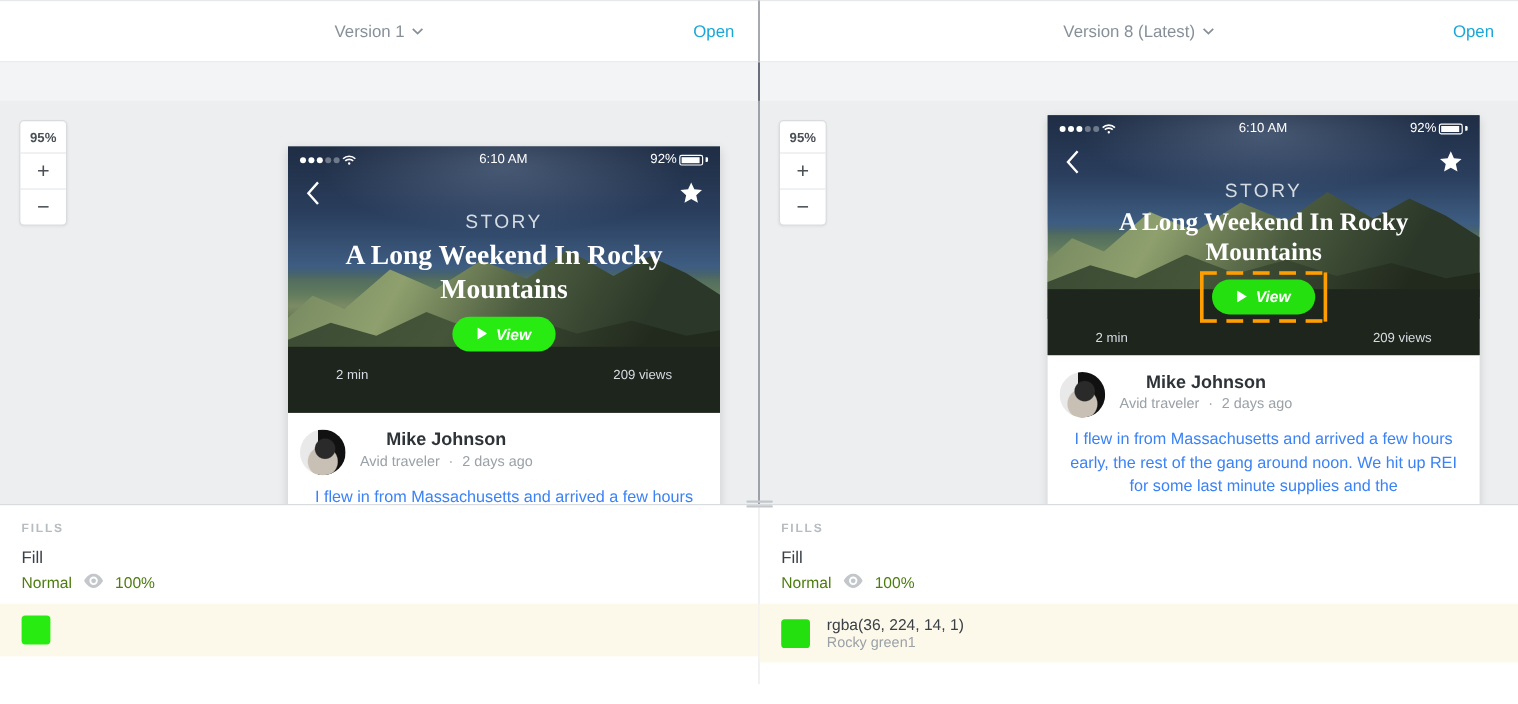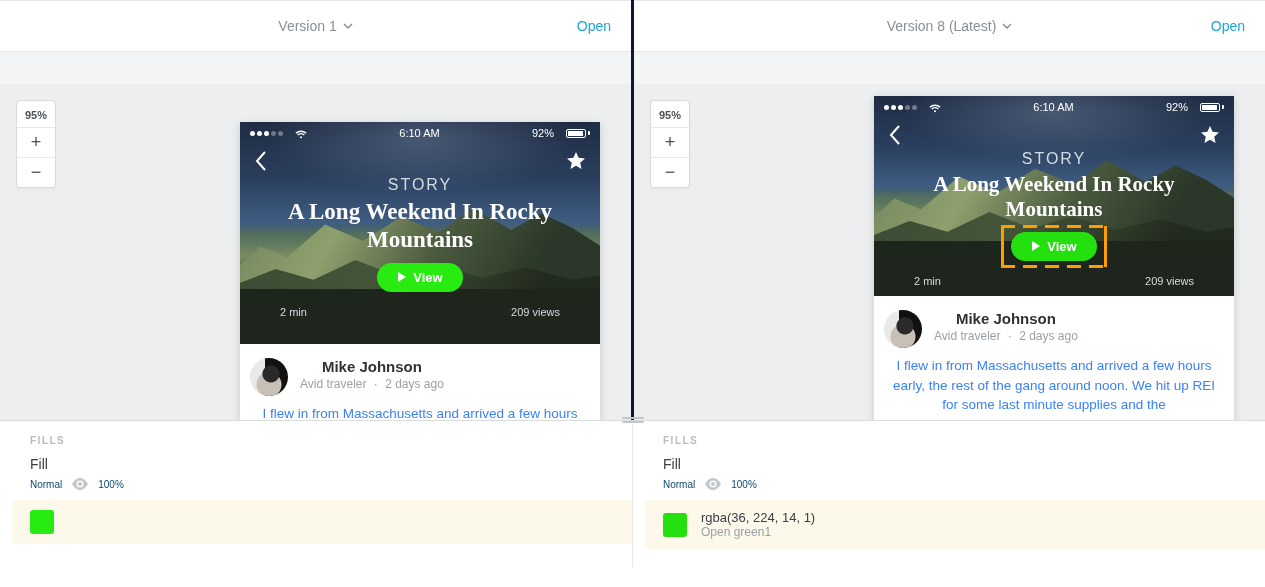--- a/index.html
+++ b/index.html
@@ -1,18 +1,18 @@
 <!DOCTYPE html>
 <html><head>
 <meta charset="utf-8">
 <style>
   * { box-sizing: border-box; margin: 0; padding: 0; font-family: -apple-system, BlinkMacSystemFont, "Segoe UI", Helvetica, Arial, sans-serif; }
   body { width: 1265px; height: 587px; overflow: hidden; background: #f3f4f5; }
   .split { display: flex; width: 100%; height: 100%; }
-  .pane { flex: 1; display: flex; flex-direction: column; border-right: 3px solid #0f172a; position: relative; }
+  .pane { flex: 1; display: flex; flex-direction: column; border-right: 1px solid #0f172a; position: relative; }
   .pane:last-child { border-right: none; }
   .topbar { height: 52px; border-top: 1px solid #e6e8ea; border-bottom: 1px solid #e6e8ea; background: #fff; display: flex; align-items: center; justify-content: center; position: relative; }
   .version-sel { display: flex; align-items: center; gap: 6px; color: #879099; font-size: 14px; cursor: pointer; }
   .version-sel svg { width: 10px; height: 10px; }
   .open-link { position: absolute; right: 20px; color: #1aa7d8; font-size: 14px; cursor: pointer; }
   .canvas { flex: 1; background: #eceeef; position: relative; overflow: hidden; margin-top: 32px; }
   .zoom-ctrl { position: absolute; top: 16px; left: 16px; width: 40px; background: #fff; border: 1px solid #d9dcde; border-radius: 4px; display: flex; flex-direction: column; align-items: center; box-shadow: 0 1px 2px rgba(0,0,0,.05); z-index: 10; }
   .zoom-lvl { font-size: 11px; font-weight: 600; color: #4a5056; padding: 8px 0 6px; }
   .zoom-btn { width: 100%; height: 30px; display:flex; align-items:center; justify-content:center; font-size: 18px; color: #4a5056; border-top: 1px solid #e6e8ea; cursor: pointer; }
 
@@ -26,40 +26,40 @@
       linear-gradient(to bottom, #1f2d44 0%, #2a3e5d 25%, #3e5d82 45%, transparent 50%); }
   .hero .mtn { position:absolute; bottom:48px; left:-10px; right:-10px; height:110px;
       background: linear-gradient(120deg, #6b7f5a 0%, #8fa06e 30%, #4a5a3e 55%, #2b3728 80%);
       clip-path: polygon(0 80%, 8% 55%, 15% 65%, 25% 35%, 35% 50%, 45% 28%, 55% 42%, 64% 20%, 74% 40%, 82% 25%, 90% 38%, 100% 60%, 100% 100%, 0 100%); }
   .hero .mtn2 { position:absolute; bottom:30px; left:-10px; right:-10px; height:90px;
       background: linear-gradient(120deg, #3a4a34 0%, #455539 40%, #222a1e 80%);
       clip-path: polygon(0 70%, 12% 50%, 22% 62%, 33% 40%, 44% 58%, 55% 45%, 66% 60%, 78% 48%, 90% 62%, 100% 55%, 100% 100%, 0 100%); }
   .hero .valley { position:absolute; bottom:0; left:0; right:0; height:55px; background:#1e251c; }
 
   .statusbar { position: relative; z-index:2; height: 22px; display: flex; align-items: center; justify-content: space-between; padding: 0 10px; color: #fff; font-size: 11px; }
-  .sb-left, .sb-right { display:flex; align-items:center; gap:12px; }
+  .sb-left, .sb-right { display:flex; align-items:center; gap:2px; }
   .dots { display:flex; gap:2px; }
   .dots .d { width:5px; height:5px; border-radius:50%; background:#fff; }
   .dots .d.h { opacity:.35; }
   .wifi-ic { width:12px; height:9px; }
   .batt { display:flex; align-items:center; gap:2px; }
   .batt-body { width:20px; height:9px; border:1px solid #fff; border-radius:2px; padding:1px; }
   .batt-fill { background:#fff; height:100%; width:92%; }
   .batt-cap  { width:2px; height:4px; background:#fff; border-radius:0 1px 1px 0; }
 
   .hero-top { position:relative; z-index:2; display:flex; align-items:center; justify-content:space-between; padding:6px 14px 0; }
   .back-ic, .star-ic { color:#fff; cursor:pointer; }
   .back-ic svg { width:14px; height:22px; }
   .star-ic svg { width:20px; height:20px; }
 
   .hero-body { position:relative; z-index:2; text-align:center; padding-top:0px; }
   .story-lbl { font-size:16px; letter-spacing:2px; color:#d5dbe2; text-transform:uppercase; margin-bottom:4px; }
   .title { font-family: Liberation Serif, serif; font-weight:700; color:#fff; font-size:23px; line-height:1.2; padding:0 30px 10px; }
 
-  .view-btn-wrap { position:relative; display:inline-block; }
+  .view-btn-wrap { position:relative; display:inline-block;font-style:italic; }
   .view-btn { display:inline-flex; align-items:center; gap:6px; background:#28ec11; color:#fff; font-size:13px; font-weight:600; padding:7px 20px; border-radius:20px; cursor:pointer; }
   .view-btn.v3col { background:#24e00e; }
   .view-btn svg { width:10px; height:10px; }
   .sel-handles .dash { width:14px; height:3px; background:#ff9e00; display:inline-block; margin-right:8px; }
   .sel-handles .rail { position:absolute; display:flex; }
   .sel-handles .rail.t { top:-7px; left:-10px; }
   .sel-handles .rail.b { bottom:-7px; left:-10px; }
   .sel-handles .side { position:absolute; width:3px; top:-6px; bottom:-6px; background:#ff9e00; }
   .sel-handles .side.l { left:-10px; } .sel-handles .side.r { right:-10px; }
 
@@ -75,25 +75,25 @@
   .author-meta .name { font-weight:700; font-size:15px; color:#2e3338; }
   .author-meta .sub { font-size:12px; color:#9aa1a7; margin-top:2px; }
   .author-meta .sep { margin:0 4px; }
   .post-text { font-size:13.5px; color:#3b82f6; line-height:1.45; }
 
   
   .insp { position:relative; background:#fff; border-top:1px solid #d9dcde; }
   .drag-grip { position:absolute; top:-4px; left:50%; transform:translateX(-50%); width:28px; height:8px; display:flex; flex-direction:column; gap:2px; align-items:center; z-index:5; }
   .drag-grip div { width:22px; height:2px; background:#c3c7cb; border-radius:1px; }
   .insp-inner { display:flex; }
-  .insp-col { flex:1; padding:14px 18px 18px;margin-left:12px; }
+  .insp-col { flex:1; padding:14px 18px 18px; }
   .insp-col:first-child { border-right:1px solid #e6e8ea; }
   .insp-h { font-size:10px; letter-spacing:1.5px; color:#b7bcc1; font-weight:600; margin-bottom:10px; }
   .fill-lbl { font-size:14px; color:#3a4046; margin-bottom:6px; }
-  .blend-row { display:flex; align-items:flex-end; gap:10px; font-size:10px; color:#0c4a6e; margin-bottom:10px; }
+  .blend-row { display:flex; align-items:flex-start; gap:10px; font-size:13px; color:#4d7c0f; margin-bottom:10px; }
   .eye-ic { color:#9aa1a7; display:flex; }
   .color-row { display:flex; align-items:center; gap:14px; background:#fdf9ea; margin:0 -18px; padding:10px 18px; }
   .swatch { width:24px; height:24px; border-radius:3px; }
   .color-meta .val { font-size:13px; color:#3a4046; }
   .color-meta .nm  { font-size:12px; color:#9aa1a7; }
 </style>
 </head>
 <body>
 
 <div class="split">
@@ -331,18 +331,18 @@
               <path d="M8 0C3.6 0 .7 5 .3 5.6a.7.7 0 000 .8C.7 7 3.6 12 8 12s7.3-5 7.7-5.6a.7.7 0 000-.8C15.3 5 12.4 0 8 0zm0 9.5A3.5 3.5 0 118 2.5a3.5 3.5 0 010 7z" fill="#c3c7cb"></path>
               <circle cx="8" cy="6" r="2" fill="#c3c7cb"></circle>
             </svg>
           </span>
         <span>100%</span>
       </div>
       <div class="color-row">
         <div class="swatch" style="background:#24e00e"></div>
         <div class="color-meta">
           <div class="val">rgba(36, 224, 14, 1)</div>
-          <div class="nm">Open green1</div>
+          <div class="nm">Rocky green1</div>
         </div>
       </div>
     </div>
   </div>
 </div>
 
 </body></html>

